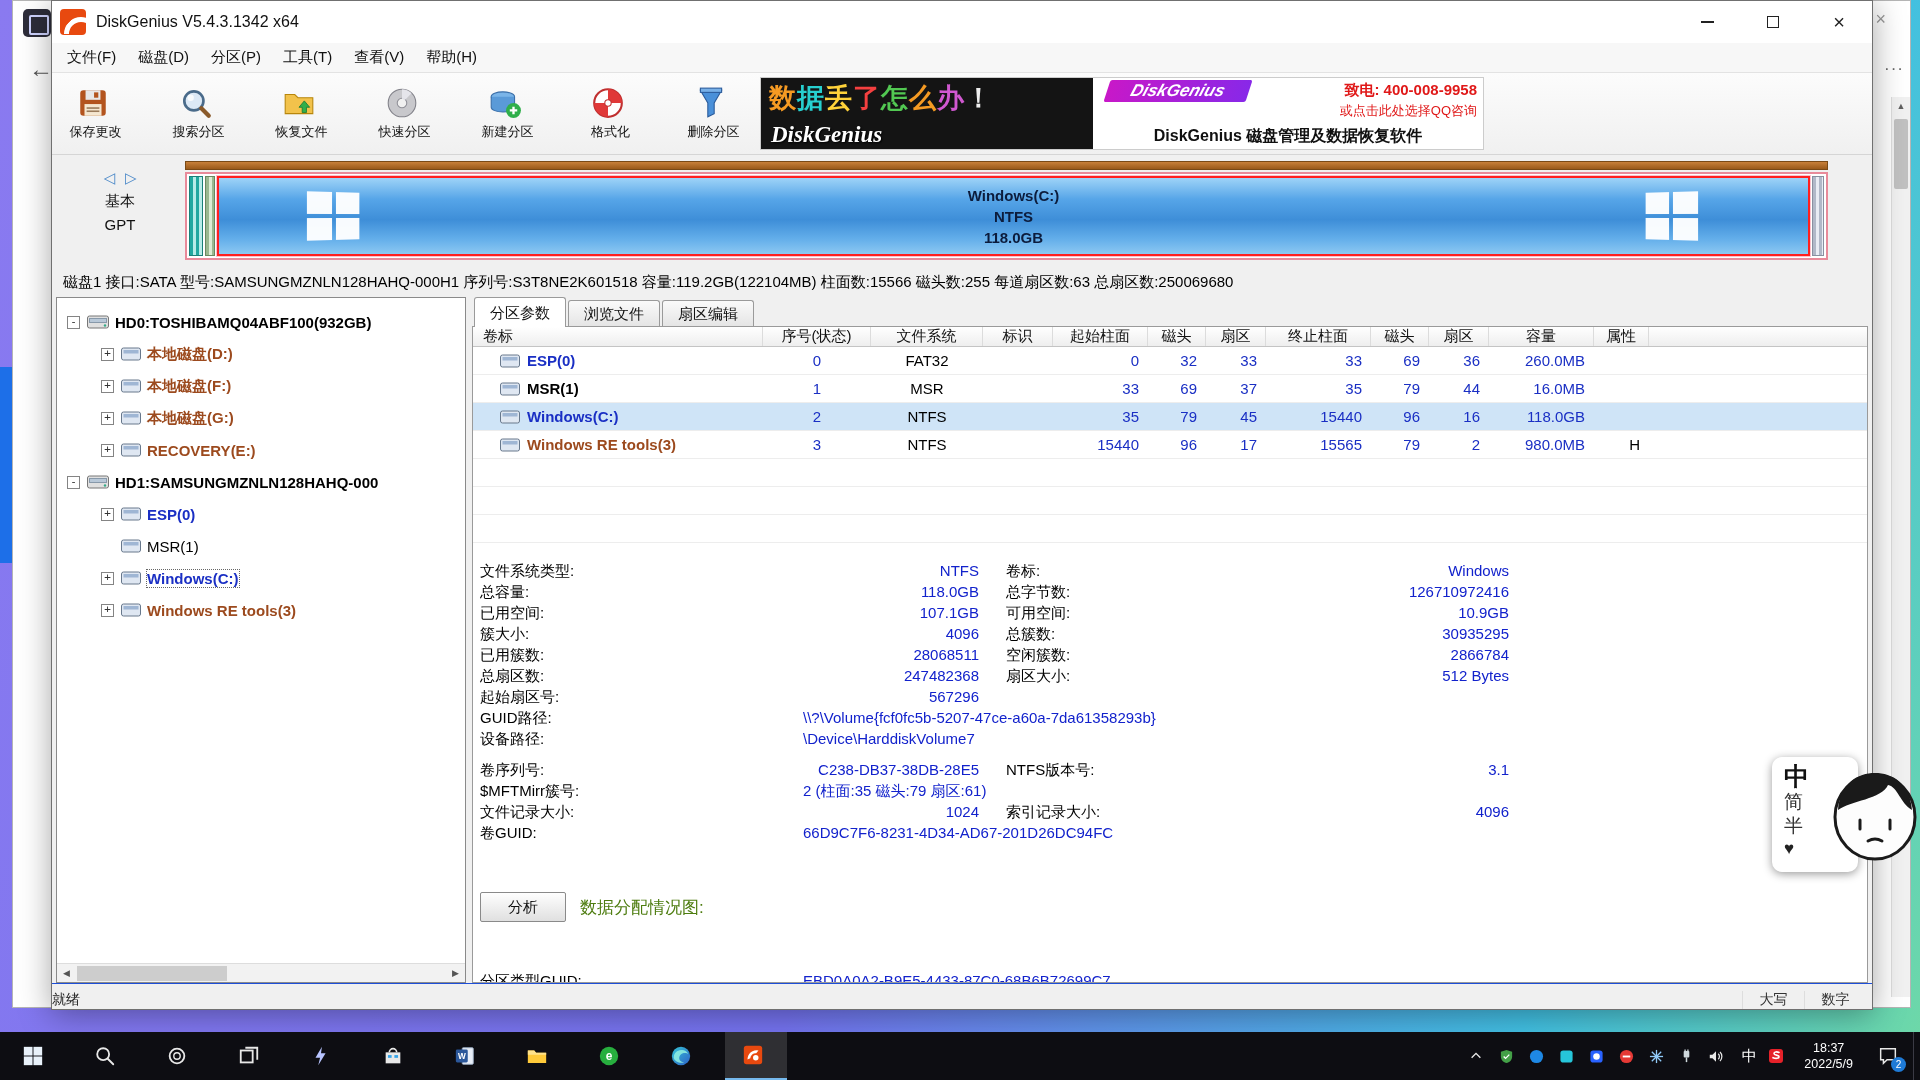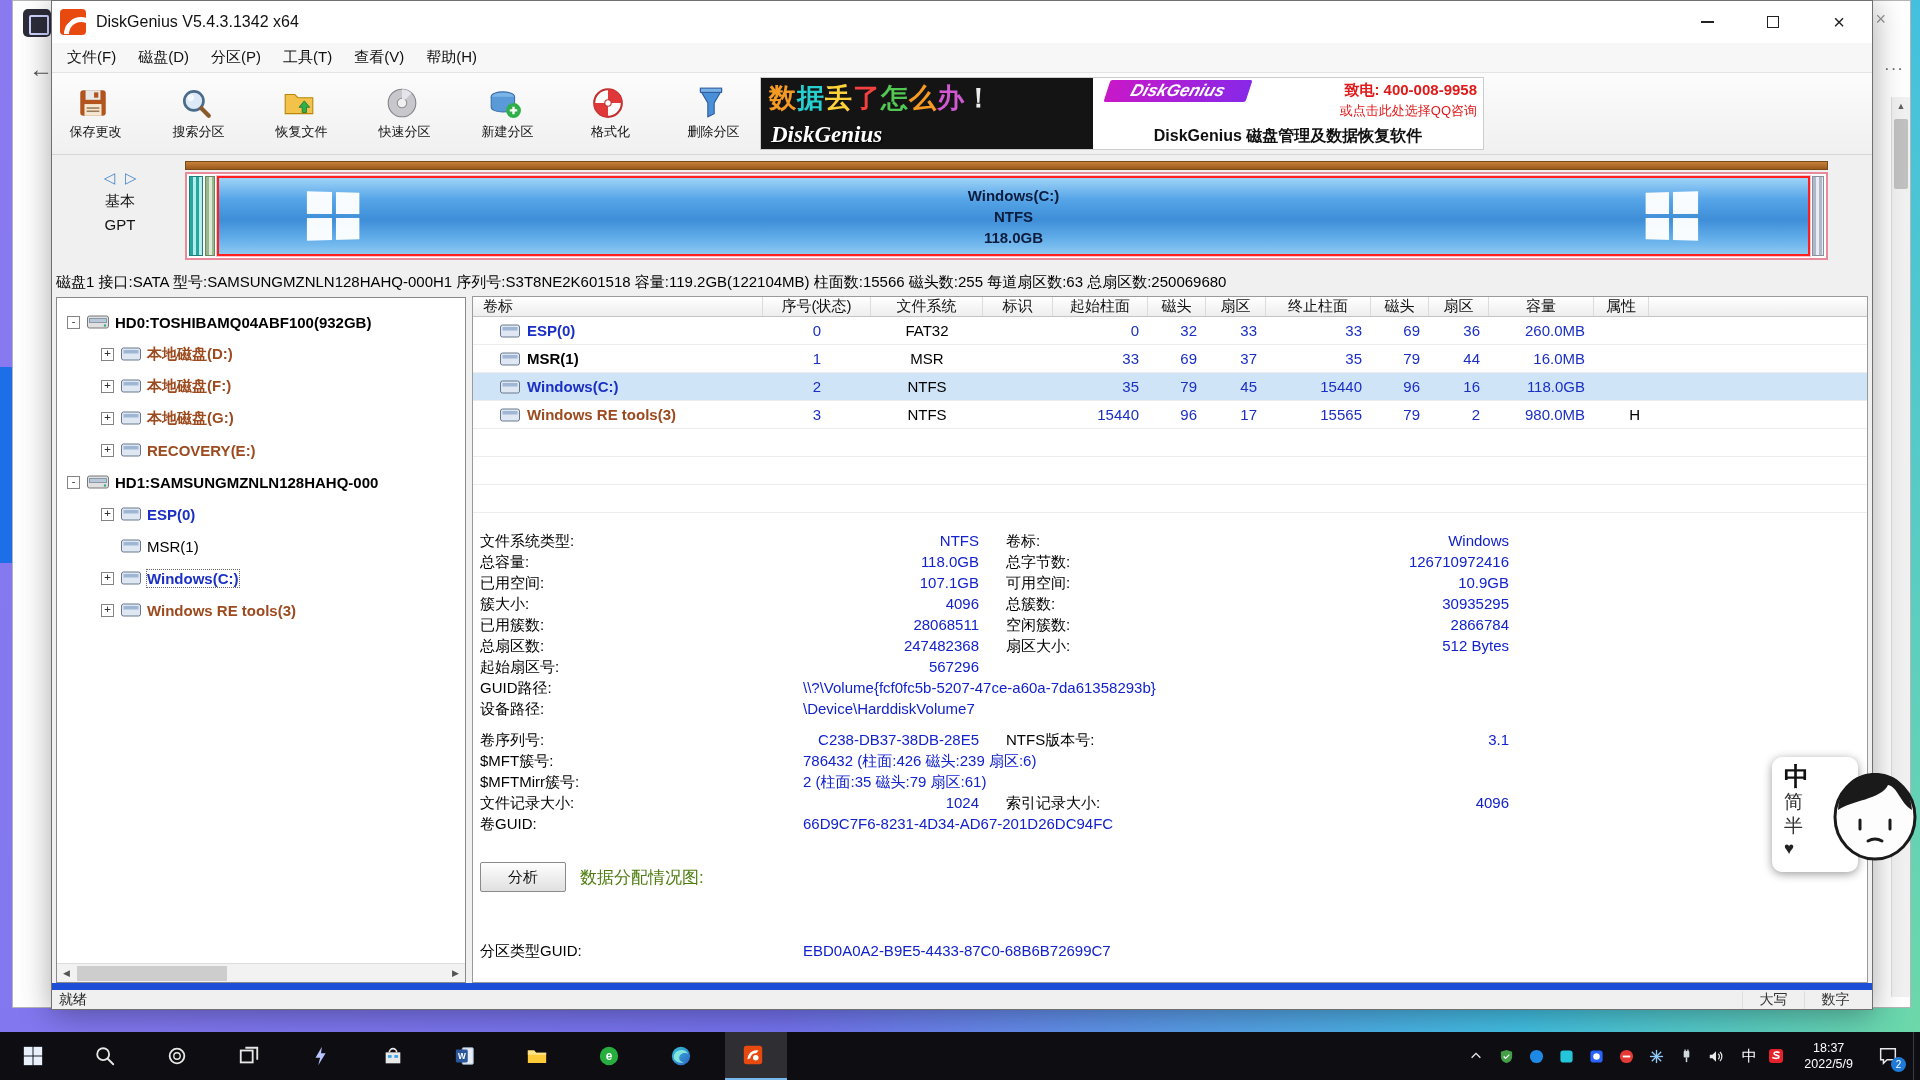--- a/index.html
+++ b/index.html
@@ -60,21 +60,21 @@
 .sliver-esp { width:14px; background:repeating-linear-gradient(90deg,#22a8a0 0 3px,#b8ece8 3px 6px); border:1px solid #1a8078; }
 .sliver-msr { width:10px; background:repeating-linear-gradient(90deg,#9ab890 0 3px,#dcecd4 3px 6px); border:1px solid #6a8860; }
 .sliver-re { width:12px; margin:0 0 0 2px; background:repeating-linear-gradient(90deg,#b0b8c8 0 3px,#e8ecf4 3px 6px); border:1px solid #8890a0; }
 .main-partition { flex:1; border:2px solid #ff1f1f; outline:1px solid #ffc0cc; background:linear-gradient(180deg,#9ed3f7 0%,#56a5e8 28%,#3e8ed8 55%,#63aeea 80%,#8cc8f2 100%); position:relative; display:flex; align-items:center; justify-content:center; }
 .winlogo { position:absolute; top:50%; display:grid; grid-template-columns:1fr 1fr; grid-template-rows:1fr 1fr; gap:4px; width:54px; height:48px; }
 .winlogo i { background:#fff; opacity:.96; }
 .winlogo-left { left:88px; transform:translateY(-50%) perspective(200px) rotateY(14deg); }
 .winlogo-right { right:110px; transform:translateY(-50%) perspective(200px) rotateY(-14deg); }
 .mp-text { text-align:center; color:#0c1c3c; font-size:15px; font-weight:bold; line-height:21px; }
 
-.disk-info { height:30px; line-height:30px; padding-left:4px; font-size:15px; color:#000; background:#f0f0f0; white-space:nowrap; }
+.disk-info { height:30px; line-height:30px; padding-left:11px; font-size:15px; color:#000; background:#f0f0f0; white-space:nowrap; }
 
 .main-area { position:absol ute; }
 .main-area { position:absolute; top:296px; left:4px; right:4px; bottom:26px; display:flex; }
 .tree-panel { width:410px; background:#fff; border:1px solid #8a8a8a; position:relative; padding-top:8px; overflow:hidden; flex:none; }
 .tree-item { height:32px; display:flex; align-items:center; font-size:15px; white-space:nowrap; }
 .expander { width:13px; height:13px; border:1px solid #848484; background:#fff; font-size:11px; line-height:10px; text-align:center; margin-right:7px; color:#333; flex:none; font-family:"DejaVu Sans Mono",monospace; }
 .expander.hidden { visibility:hidden; }
 .ti-icon { margin-right:6px; display:flex; flex:none; }
 .ti-icon svg { display:block; }
 .ti-label.focused { outline:1px dotted #666; }
@@ -108,21 +108,21 @@
 .d-l2 { left:533px; }
 .d-val { position:absolute; font-size:15px; color:#1222cc; white-space:nowrap; }
 .d-v1 { left:150px; width:356px; text-align:right; }
 .d-v2 { left:690px; width:346px; text-align:right; }
 .d-vlong { left:330px; }
 .analyze-row { position:absolute; left:7px; top:565px; display:flex; align-items:center; }
 .analyze-btn { width:86px; height:30px; font-size:15px; font-family:inherit; background:linear-gradient(#fefefe,#e0e0e0); border:1px solid #8a8a8a; border-radius:2px; color:#111; }
 .alloc-label { margin-left:14px; font-size:17px; color:#4d7c0f; }
 .clipped-row { position:absolute; left:0; right:0; top:645px; height:21px; }
 
-.statusbar { position:absolute; left:0; right:0; bottom:0; height:26px; background:#f0f0f0; border-top:7px solid #1d4ed8; font-size:14px; color:#222; display:flex; align-items:flex-end; padding-left:7px; }
+.statusbar { position:absolute; left:0; right:0; bottom:0; height:26px; background:#f0f0f0; border-top:1px solid #1d4ed8; font-size:14px; color:#222; display:flex; align-items:flex-end; }
 .sb-right { position:absolute; right:6px; display:flex; }
 .sb-ind { width:62px; text-align:center; border-left:1px solid #ddd; color:#333; }
 
 
 .ime-widget { position:absolute; left:1772px; top:757px; width:148px; height:118px; z-index:60; }
 .ime-card { position:absolute; left:0; top:0; width:86px; height:115px; background:#fff; border-radius:10px; box-shadow:0 2px 10px rgba(0,0,0,.4); padding:5px 0 0 12px; }
 .ime-ch { font-size:25px; font-weight:bold; color:#111; line-height:28px; }
 .ime-ch2 { font-size:19px; color:#333; line-height:24px; }
 .ime-heart { font-size:17px; color:#222; line-height:22px; }
 .ime-face { position:absolute; left:58px; top:6px; width:90px; height:100px; }
@@ -436,20 +436,25 @@
           </div>
         </div>
       <div class="tree-hscroll">
         <span class="hs-arrow">◀</span>
         <div class="hs-thumb"></div>
         <span class="hs-arrow hs-right">▶</span>
       </div>
     </div>
     <div class="splitter"></div>
     <div class="right-panel">
+      <div class="tabs-row" id="tabs-row">
+          <div class="tab active">分区参数</div>
+          <div class="tab">浏览文件</div>
+          <div class="tab">扇区编辑</div>
+        </div>
       <div class="panel-body">
         <div id="ptable">
             <div class="pt-header">
               <div class="pt-hcell left" style="width: 290px;">卷标</div>
               <div class="pt-hcell" style="width: 108px;">序号(状态)</div>
               <div class="pt-hcell" style="width: 112px;">文件系统</div>
               <div class="pt-hcell" style="width: 70px;">标识</div>
               <div class="pt-hcell" style="width: 95px;">起始柱面</div>
               <div class="pt-hcell" style="width: 58px;">磁头</div>
               <div class="pt-hcell" style="width: 60px;">扇区</div>
@@ -605,24 +610,20 @@
               <span class="d-label">设备路径:</span>
               <span class="d-val d-vlong">\Device\HarddiskVolume7</span>
             </div>
             <div class="d-row gap">
               <span class="d-label">卷序列号:</span>
               <span class="d-val d-v1">C238-DB37-38DB-28E5</span>
               <span class="d-label d-l2">NTFS版本号:</span>
               <span class="d-val d-v2">3.1</span>
             </div>
             <div class="d-row">
-              <span class="d-label">$MFT簇号:</span>
-              <span class="d-val d-vlong">786432 (柱面:426 磁头:239 扇区:6)</span>
-            </div>
-            <div class="d-row">
               <span class="d-label">$MFTMirr簇号:</span>
               <span class="d-val d-vlong">2 (柱面:35 磁头:79 扇区:61)</span>
             </div>
             <div class="d-row">
               <span class="d-label">文件记录大小:</span>
               <span class="d-val d-v1">1024</span>
               <span class="d-label d-l2">索引记录大小:</span>
               <span class="d-val d-v2">4096</span>
             </div>
             <div class="d-row">

